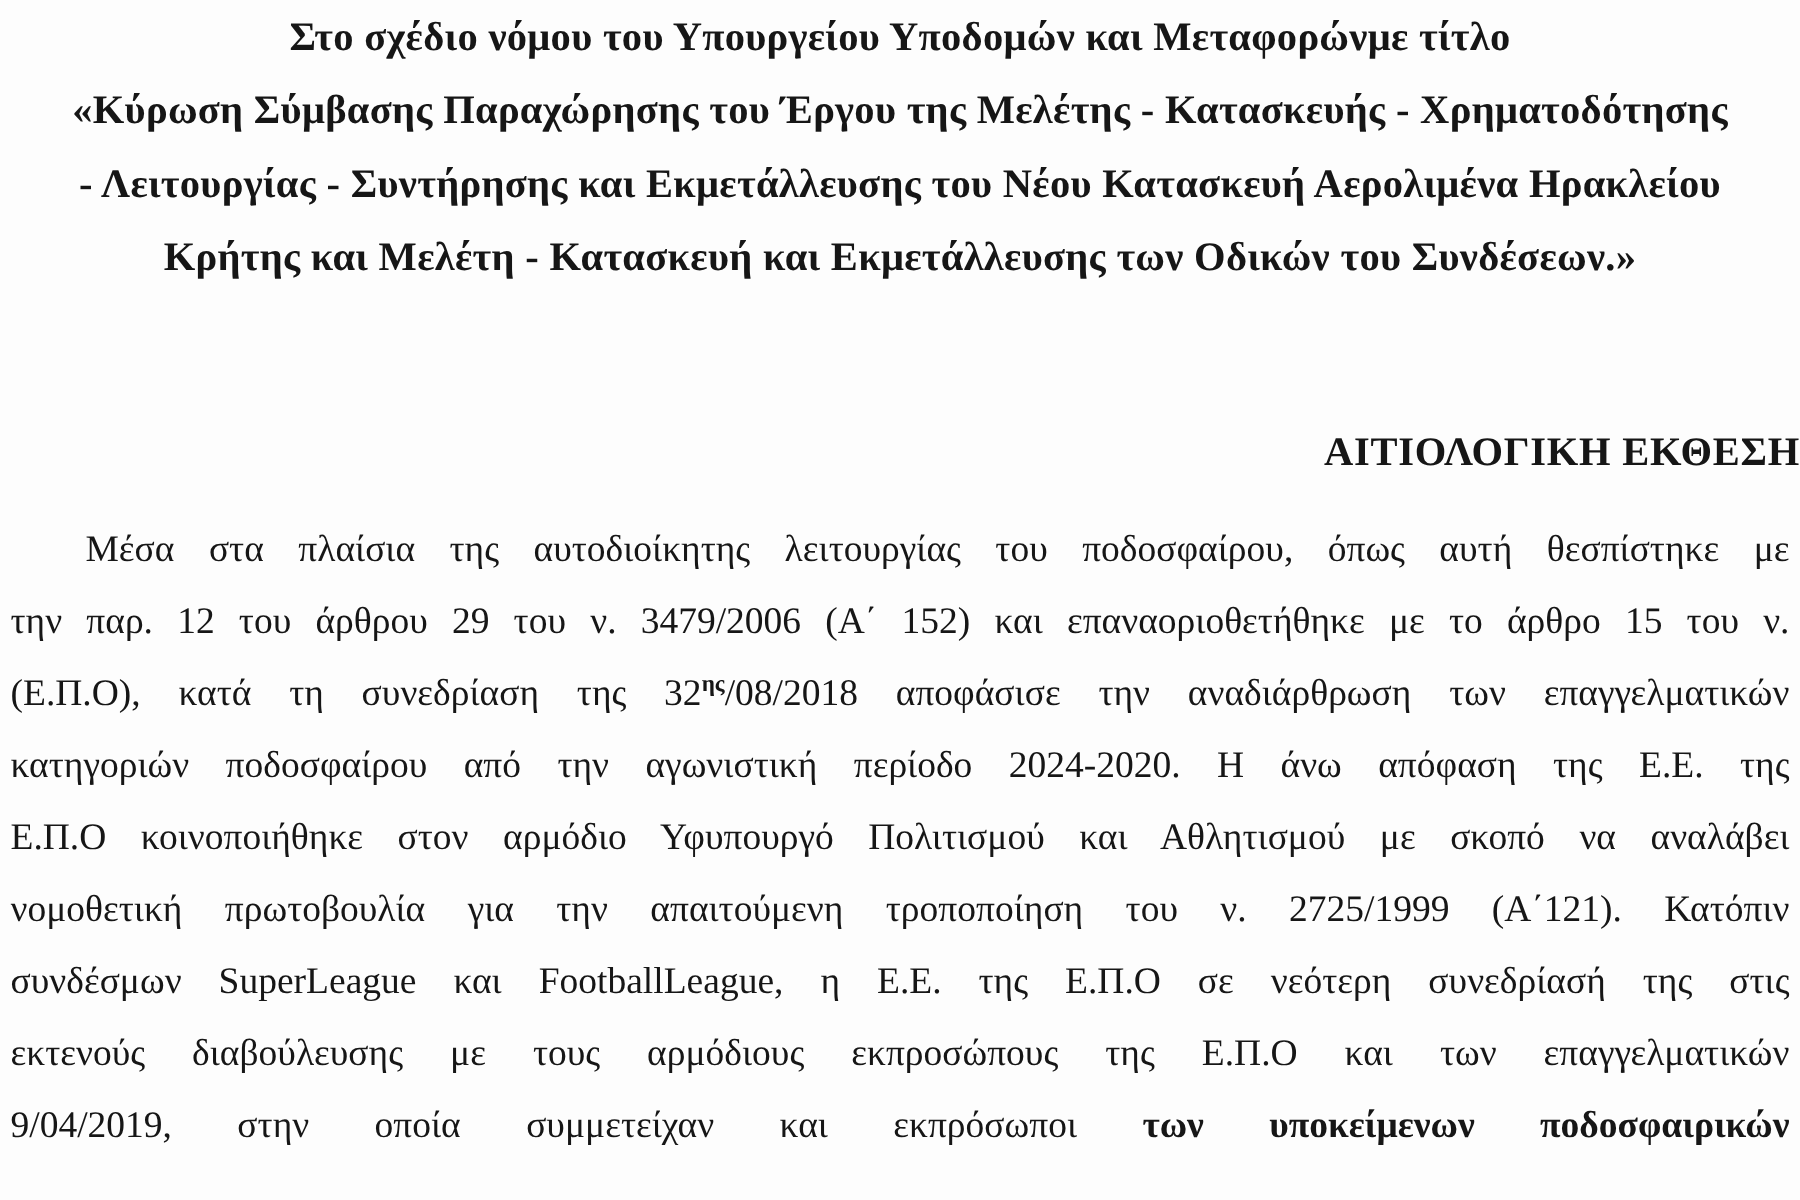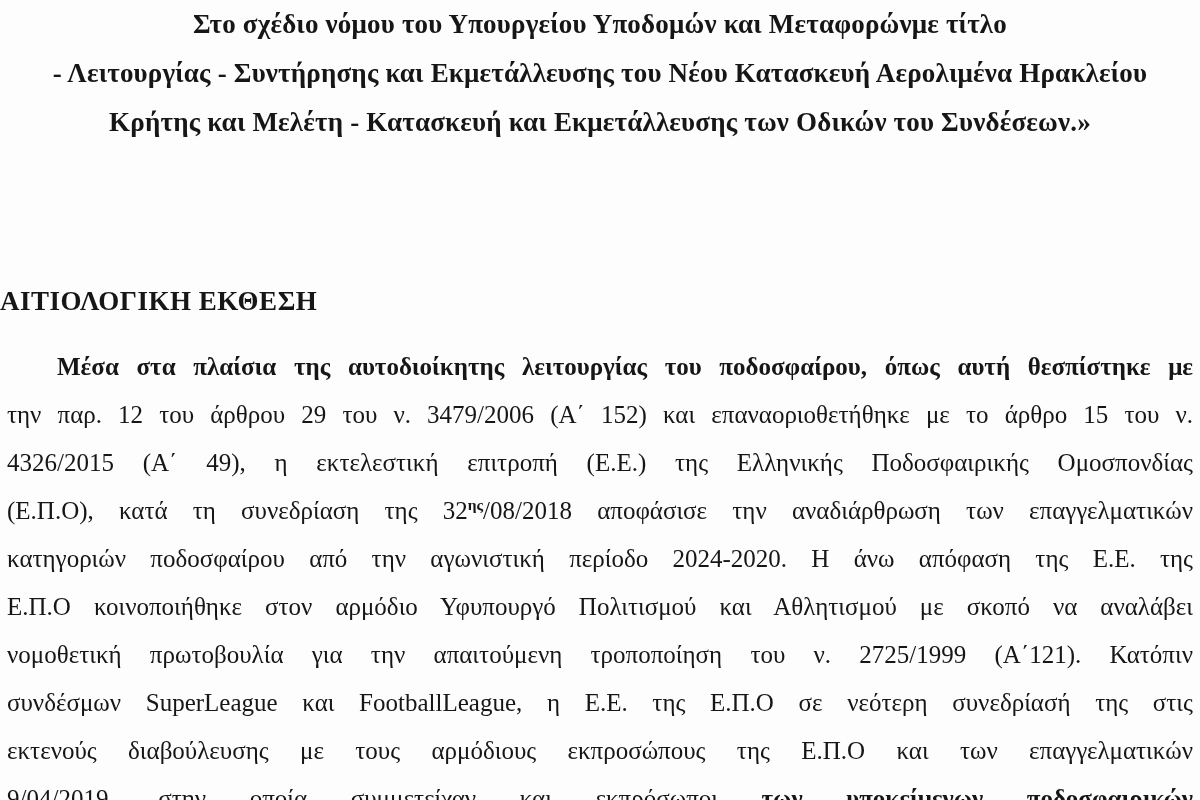--- a/index.html
+++ b/index.html
@@ -29,21 +29,21 @@
   .title-line {
     height: 49px;
     line-height: 49px;
     white-space: nowrap;
   }
   .section-heading {
     position: absolute;
     top: 281px;
     left: 0;
     right: 0;
-    text-align: left;
+    text-align: right;
     font-weight: bold;
     font-size: 27px;
     line-height: 40px;
     letter-spacing: 0.5px;
     font-family: Liberation Serif, serif;
   }
   .body-block {
     position: absolute;
     top: 343px;
     left: 7px;
@@ -53,49 +53,48 @@
   .bline {
     height: 48px;
     line-height: 48px;
     text-align: justify;
     text-align-last: justify;
     -moz-text-align-last: justify;
     overflow: hidden;
   }
   .bline.indent {
     text-indent: 50px;
-    font-weight: bold;
   }
   .bline sup {
     font-size: 0.62em;
     line-height: 0;
     vertical-align: super;
     font-weight: bold;
   }
   .bold-seg {
     font-weight: bold;
   }
 </style>
 </head>
 <body>
 
 <div class="page">
 
   <div class="title-block">
     <div class="title-line">Στο σχέδιο νόμου του Υπουργείου Υποδομών και Μεταφορώνμε τίτλο</div>
+    <div class="title-line">«Κύρωση Σύμβασης Παραχώρησης του Έργου της Μελέτης - Κατασκευής - Χρηματοδότησης</div>
     <div class="title-line">- Λειτουργίας - Συντήρησης και Εκμετάλλευσης του Νέου Κατασκευή Αερολιμένα Ηρακλείου</div>
     <div class="title-line">Κρήτης και Μελέτη - Κατασκευή και Εκμετάλλευσης των Οδικών του Συνδέσεων.»</div>
   </div>
 
   <div class="section-heading">ΑΙΤΙΟΛΟΓΙΚΗ ΕΚΘΕΣΗ</div>
 
   <div class="body-block">
     <div class="bline indent"><span>Μέσα στα πλαίσια της αυτοδιοίκητης λειτουργίας του ποδοσφαίρου, όπως αυτή θεσπίστηκε με</span></div>
     <div class="bline"><span>την παρ. 12 του άρθρου 29 του ν. 3479/2006 (Α΄ 152) και επαναοριοθετήθηκε με το άρθρο 15 του ν.</span></div>
-    <div class="bline"><span>4326/2015 (Α΄ 49), η εκτελεστική επιτροπή (Ε.Ε.) της Ελληνικής Ποδοσφαιρικής Ομοσπονδίας</span></div>
     <div class="bline"><span>(Ε.Π.Ο), κατά τη συνεδρίαση της 32</span><sup>ης</sup><span>/08/2018 αποφάσισε την αναδιάρθρωση των επαγγελματικών</span></div>
     <div class="bline"><span>κατηγοριών ποδοσφαίρου από την αγωνιστική περίοδο 2024-2020. Η άνω απόφαση της Ε.Ε. της</span></div>
     <div class="bline"><span>Ε.Π.Ο κοινοποιήθηκε στον αρμόδιο Υφυπουργό Πολιτισμού και Αθλητισμού με σκοπό να αναλάβει</span></div>
     <div class="bline"><span>νομοθετική πρωτοβουλία για την απαιτούμενη τροποποίηση του ν. 2725/1999 (Α΄121). Κατόπιν</span></div>
     <div class="bline"><span>συνδέσμων SuperLeague και FootballLeague, η Ε.Ε. της Ε.Π.Ο σε νεότερη συνεδρίασή της στις</span></div>
     <div class="bline"><span>εκτενούς διαβούλευσης με τους αρμόδιους εκπροσώπους της Ε.Π.Ο και των επαγγελματικών</span></div>
     <div class="bline"><span>9/04/2019, στην οποία συμμετείχαν και εκπρόσωποι </span><span class="bold-seg">των υποκείμενων ποδοσφαιρικών</span></div>
   </div>
 
 </div>

